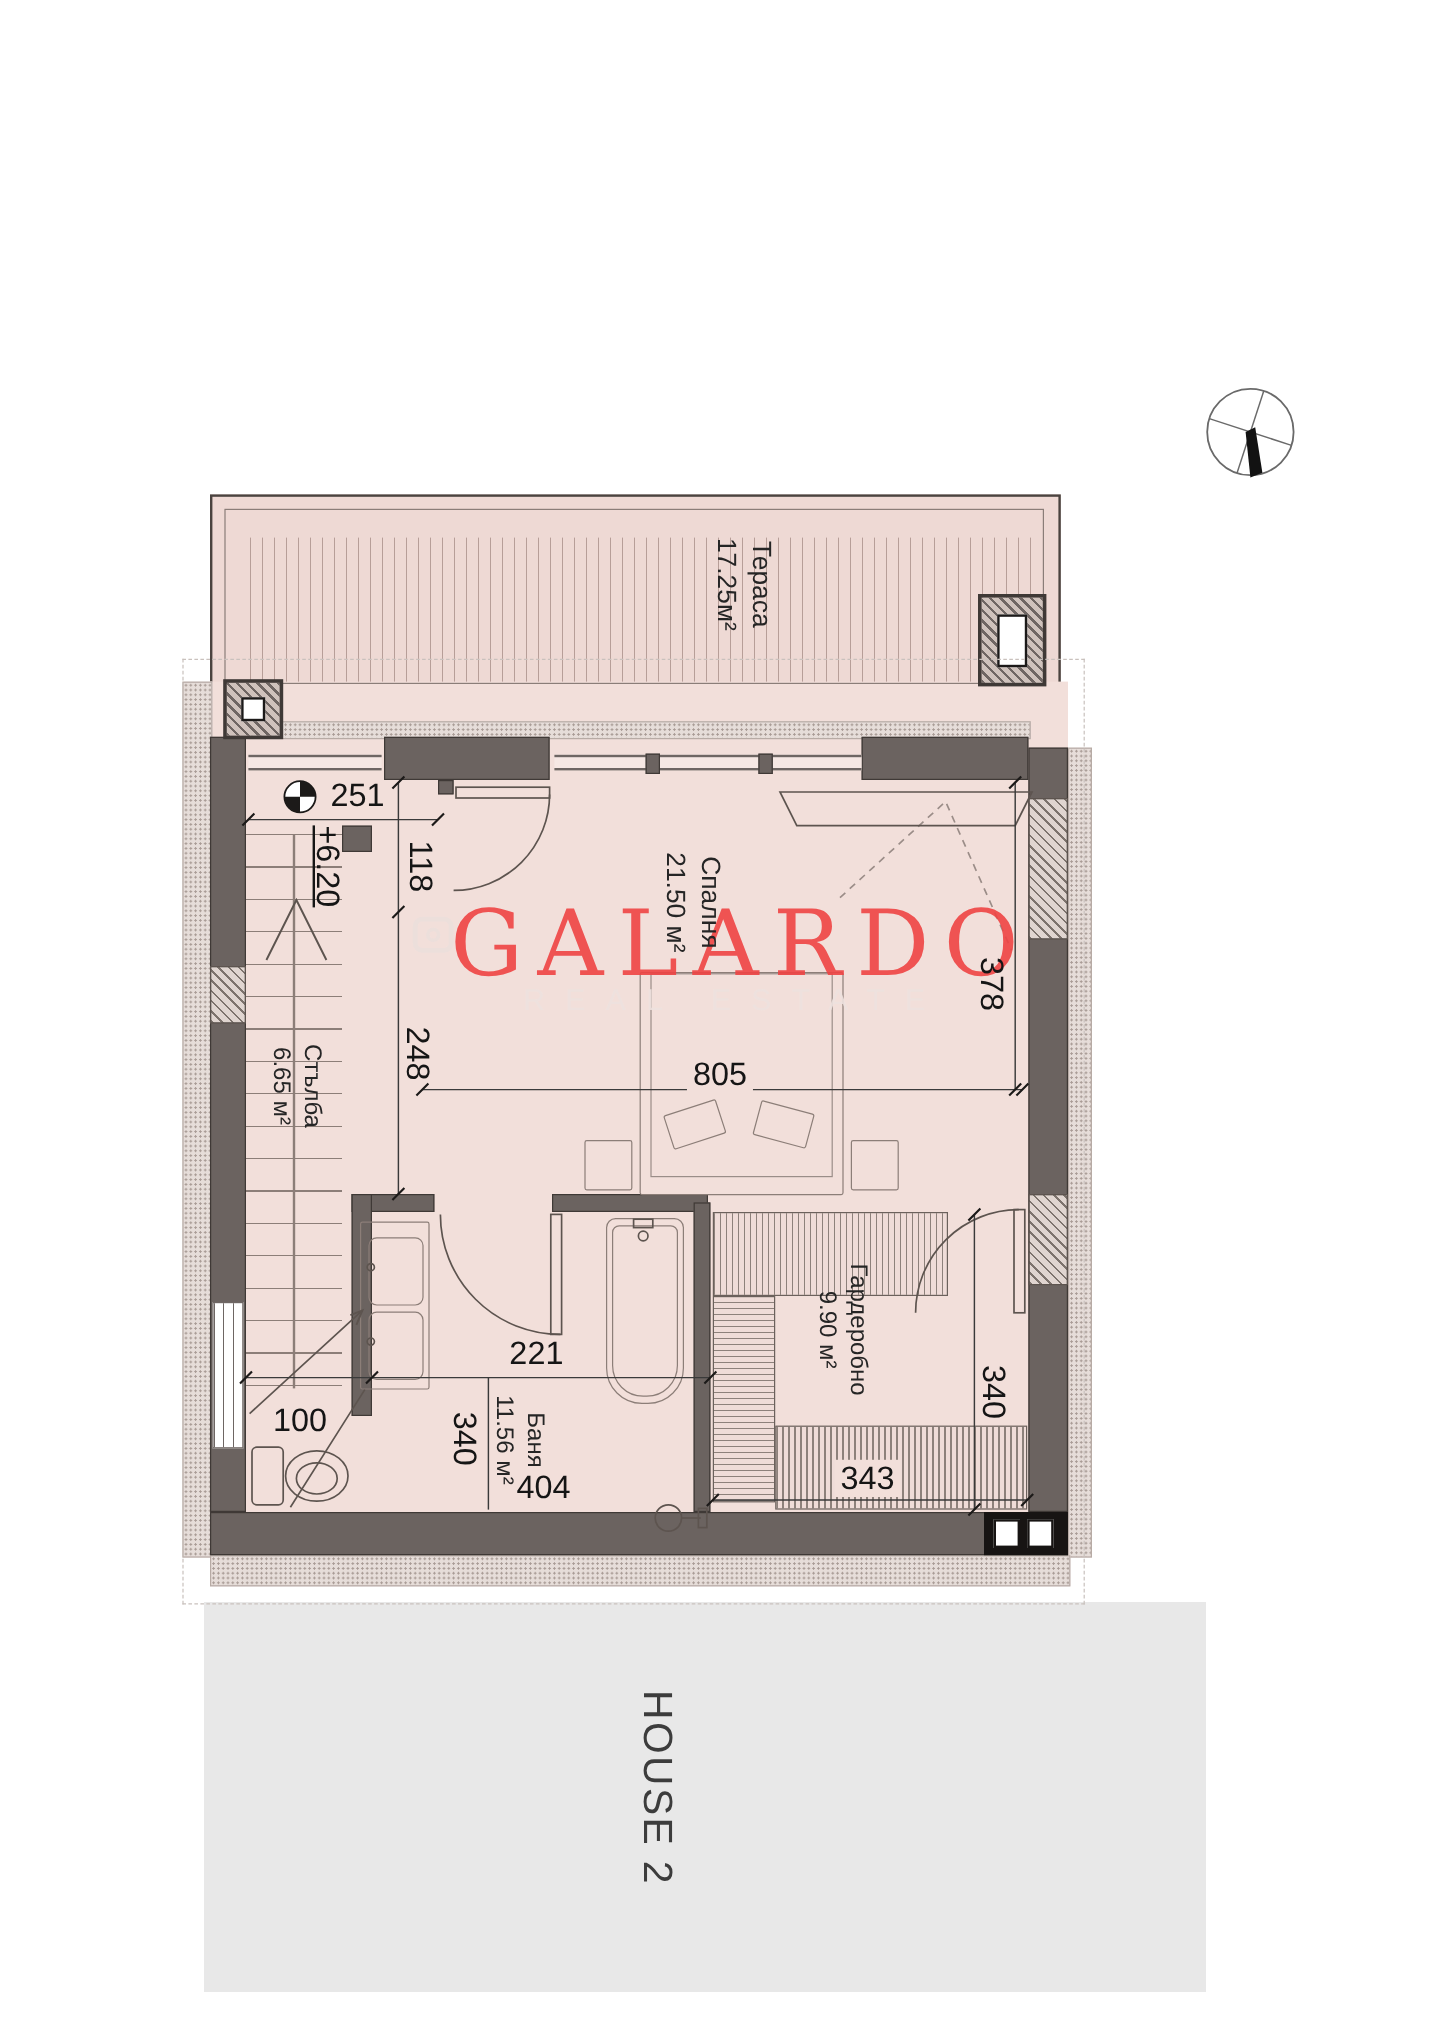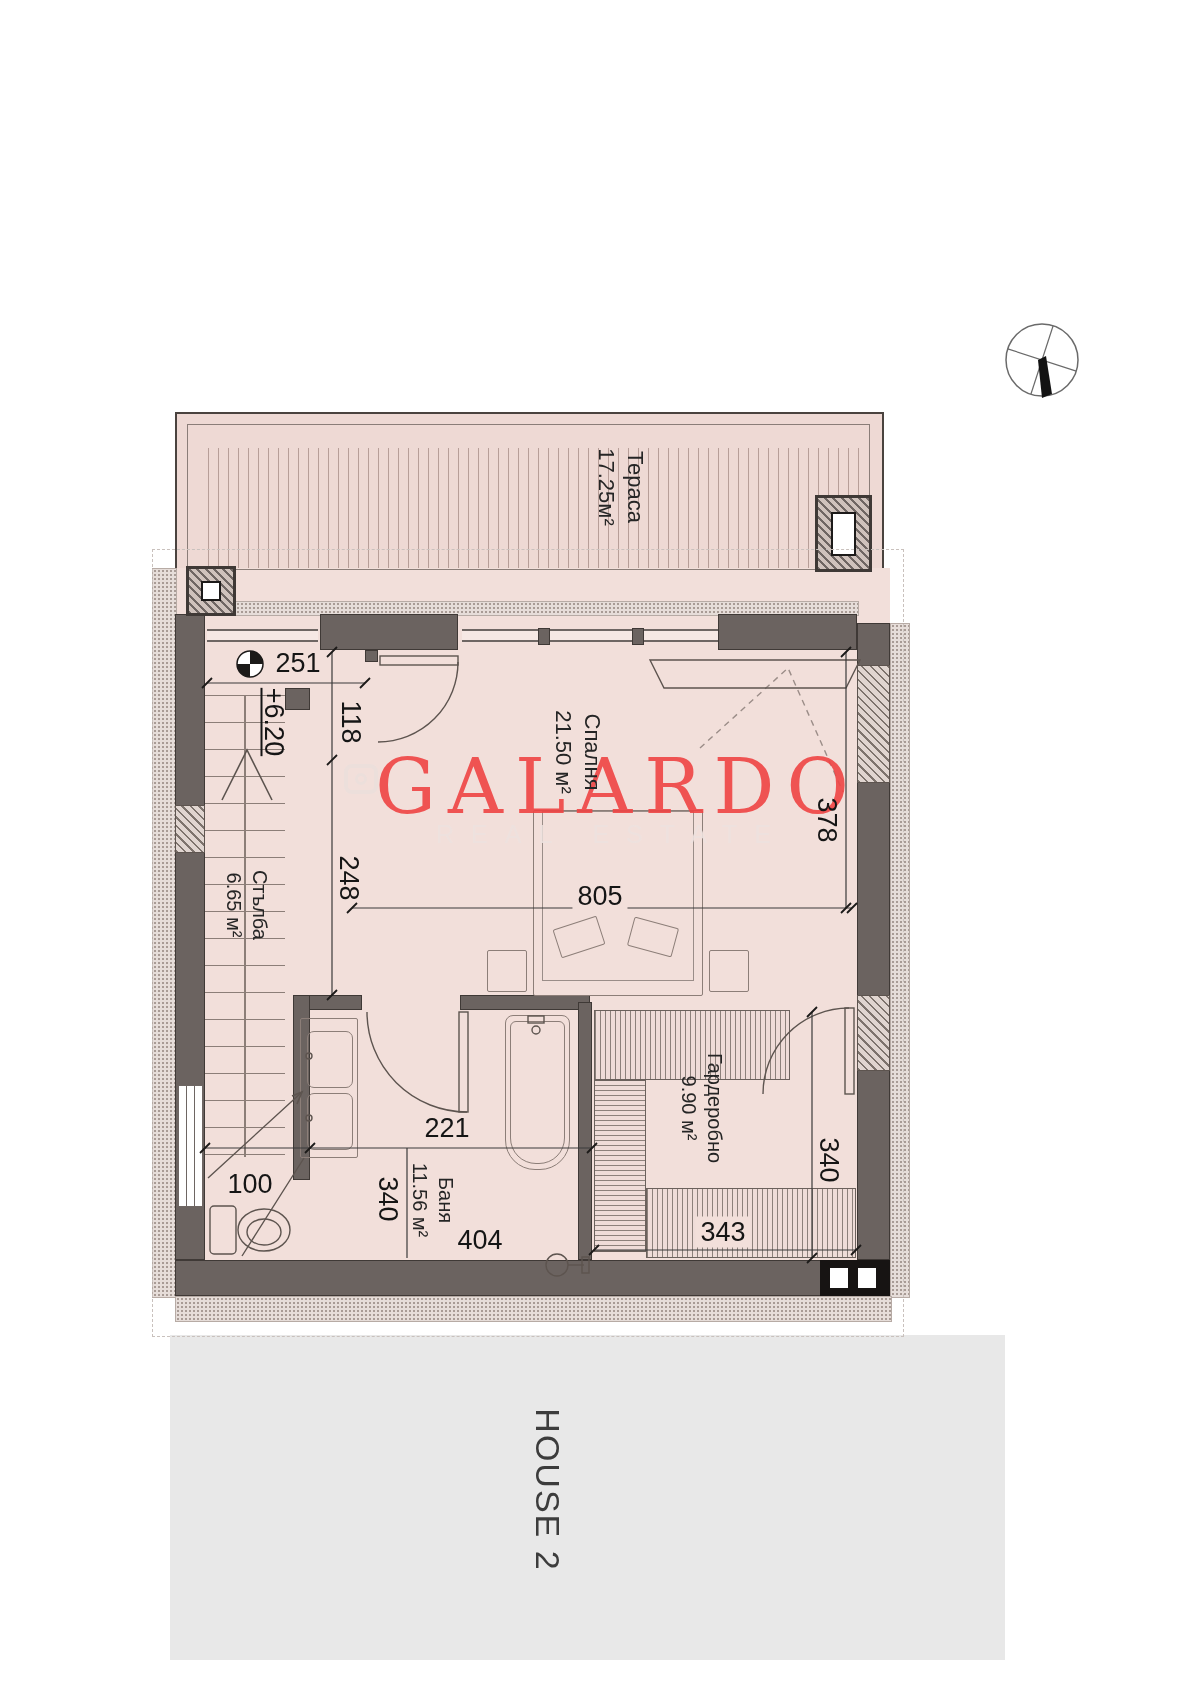--- a/index.html
+++ b/index.html
@@ -229,21 +229,21 @@
 
   <div class="dim" style="left:298px;top:663px;">251</div>
   <div class="dim v u" style="left:273px;top:722px;">+6.20</div>
   <div class="dim v" style="left:350px;top:722px;">118</div>
   <div class="dim v" style="left:348px;top:878px;">248</div>
   <div class="dim bg" style="left:600px;top:896px;">805</div>
   <div class="dim v" style="left:826px;top:820px;">378</div>
   <div class="dim" style="left:250px;top:1184px;">100</div>
   <div class="dim" style="left:447px;top:1128px;">221</div>
   <div class="dim v" style="left:387px;top:1199px;">340</div>
-  <div class="dim" style="left:480px;top:1240px;">404</div>
+  <div class="dim" style="left:453px;top:1240px;">404</div>
   <div class="dim bg" style="left:723px;top:1232px;">343</div>
   <div class="dim v" style="left:828px;top:1160px;">340</div>
 
   <div class="wm-icon" style="left:344px;top:764px;">
     <div class="wm-icon-dot"></div>
   </div>
   <div class="watermark wm-brand" style="left:618px;top:786px;">GALARDO</div>
   <div class="watermark wm-tag" style="left:612px;top:834px;">REAL ESTATE</div>
 
   <div class="abs gray-block" style="left:170px;top:1335px;width:835px;height:325px;"></div>

